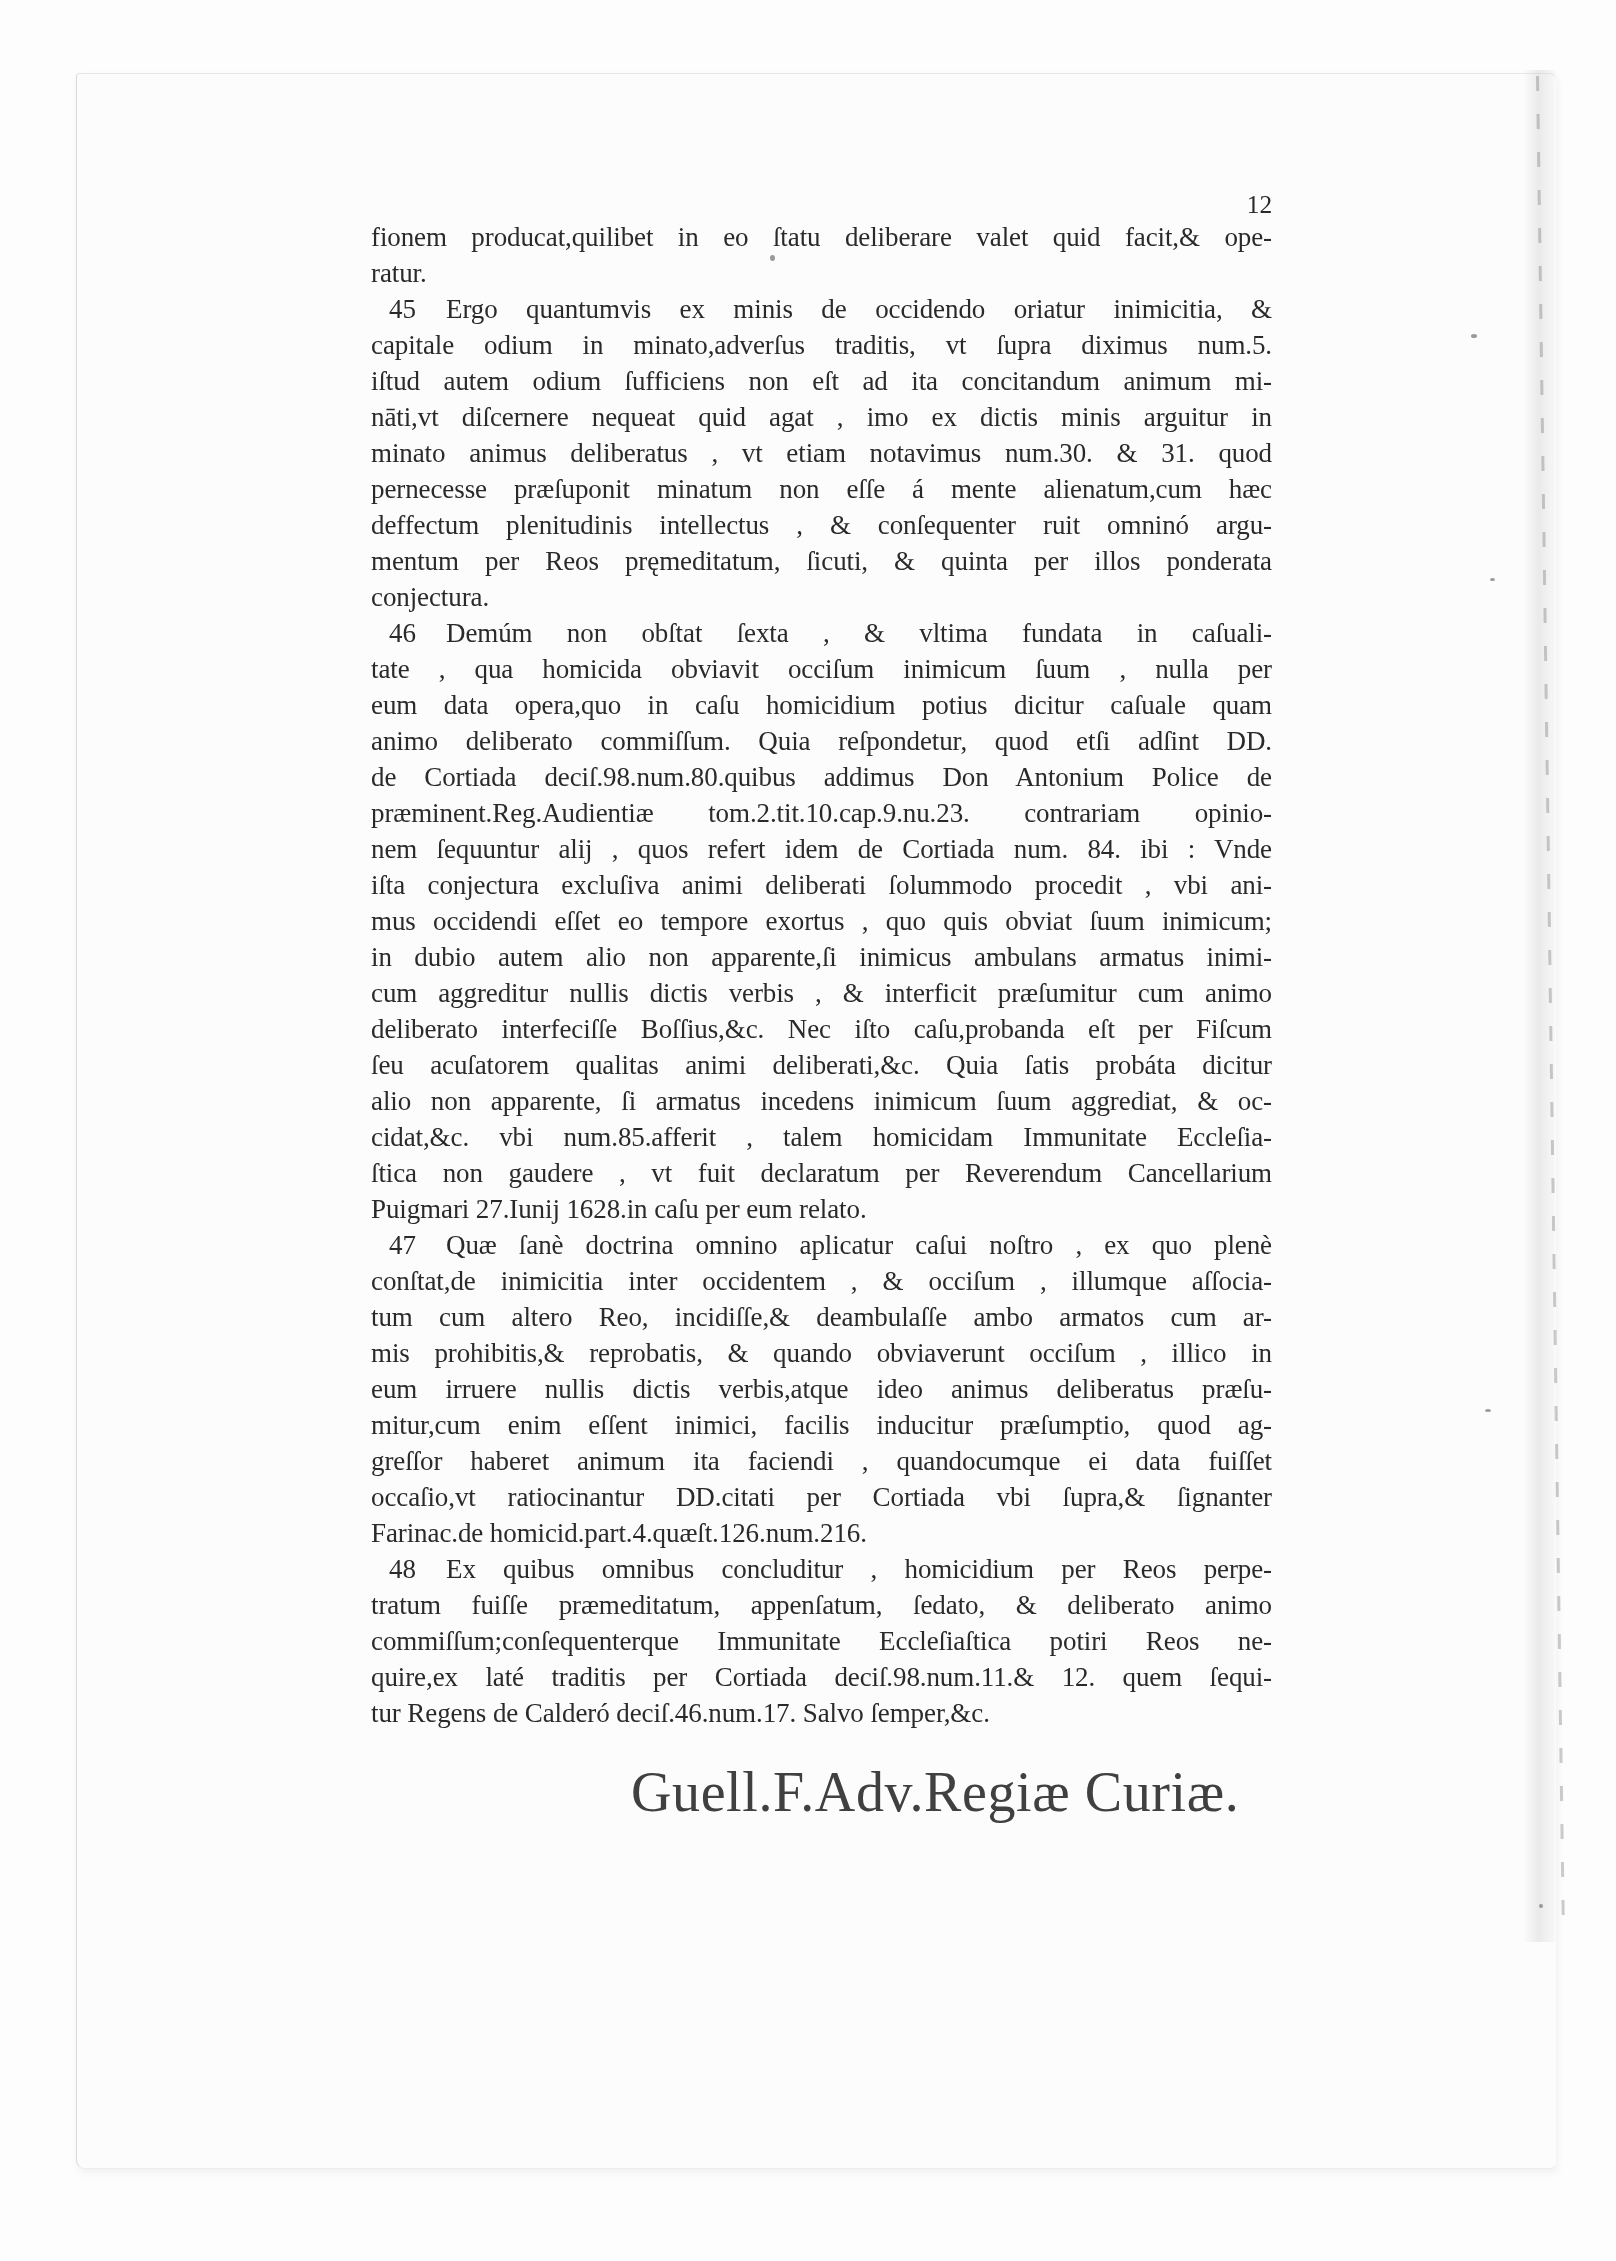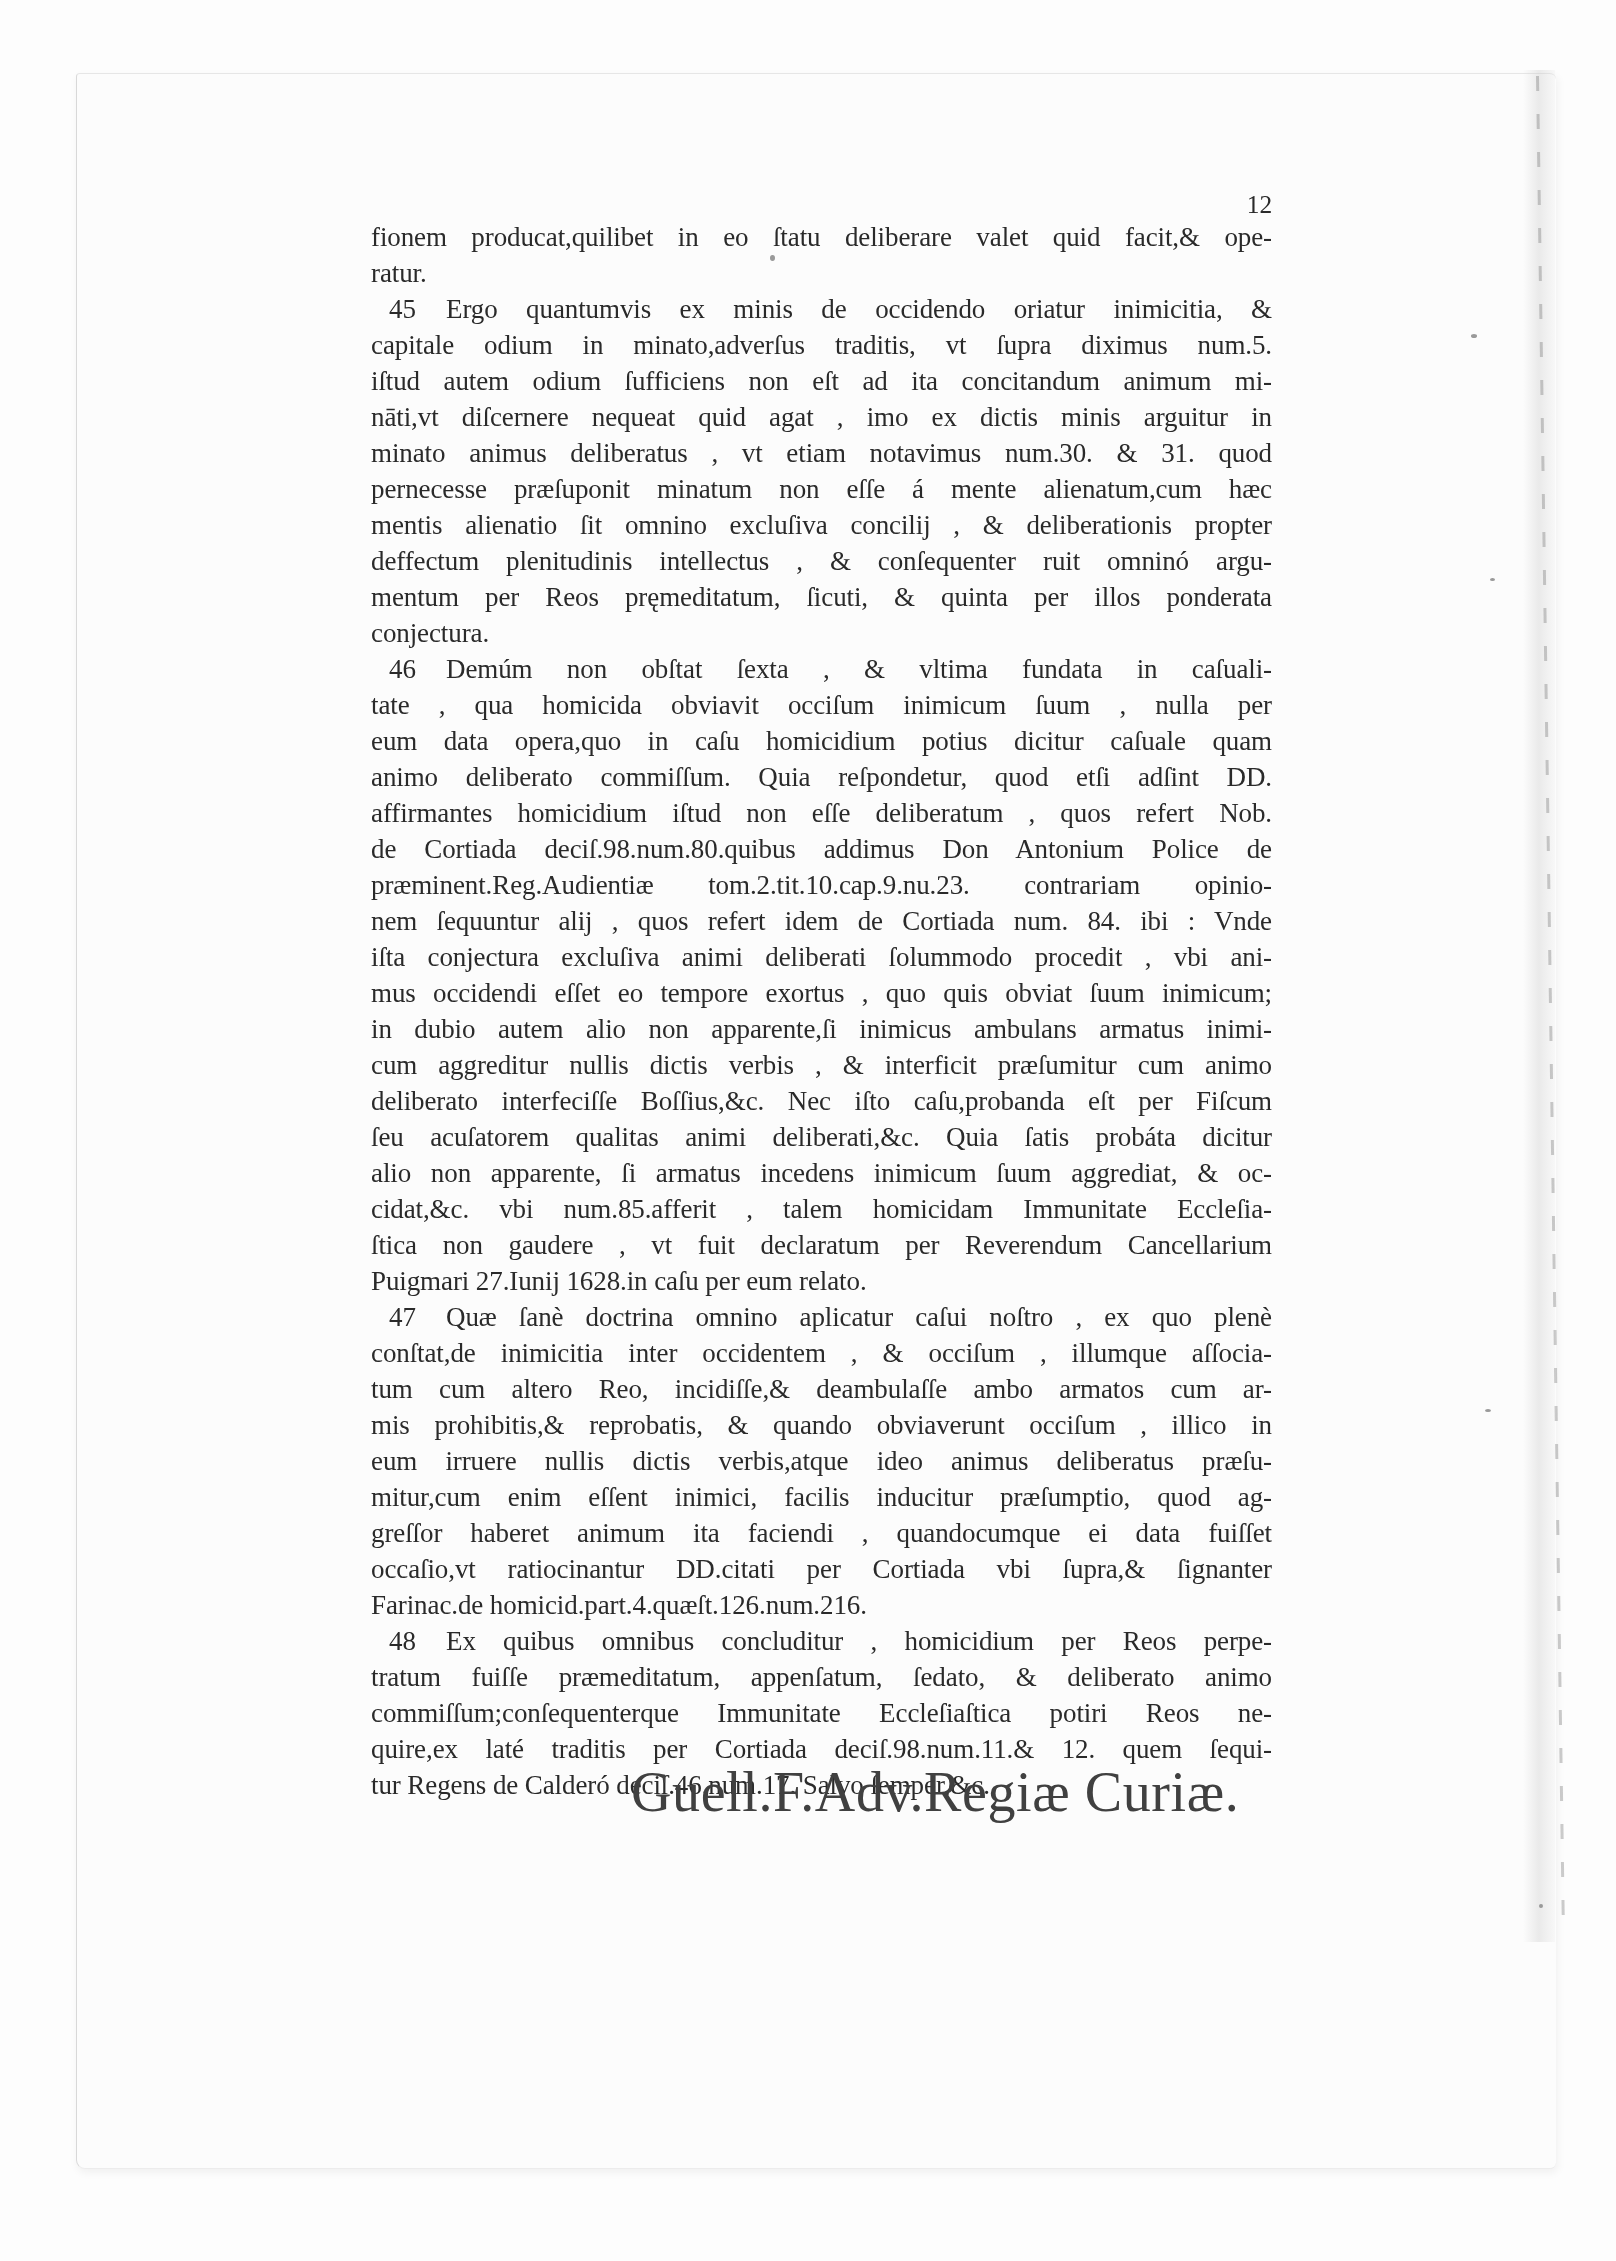--- a/index.html
+++ b/index.html
@@ -118,31 +118,29 @@
         <span class="line"><span>fionem producat,quilibet in eo ſtatu deliberare valet quid facit,&amp; ope-</span></span>
         <span class="line last"><span>ratur.</span></span>
       </div>
       <div>
         <span class="line"><span class="para-num">45</span><span>Ergo quantumvis ex minis de occidendo oriatur inimicitia, &amp;</span></span>
         <span class="line"><span>capitale odium in minato,adverſus traditis, vt ſupra diximus </span><span class="it">num.</span><span>5.</span></span>
         <span class="line"><span>iſtud autem odium ſufficiens non eſt ad ita concitandum animum mi-</span></span>
         <span class="line"><span>nāti,vt diſcernere nequeat quid agat , imo ex dictis minis arguitur in</span></span>
         <span class="line"><span>minato animus deliberatus , vt etiam notavimus </span><span class="it">num.</span><span>30. </span><span class="it">&amp;</span><span> 31. quod</span></span>
         <span class="line"><span>pernecesse præſuponit minatum non eſſe á mente alienatum,cum hæc</span></span>
-        <span class="line"><span>mentis alienatio ſit omnino excluſiva concilij , &amp; deliberationis propter</span></span>
         <span class="line"><span>deffectum plenitudinis intellectus , &amp; conſequenter ruit omninó argu-</span></span>
         <span class="line"><span>mentum per Reos pręmeditatum, ſicuti, &amp; quinta per illos ponderata</span></span>
         <span class="line last"><span>conjectura.</span></span>
       </div>
       <div>
         <span class="line"><span class="para-num">46</span><span>Demúm non obſtat ſexta , &amp; vltima fundata in caſuali-</span></span>
         <span class="line"><span>tate , qua homicida obviavit occiſum inimicum ſuum , nulla per</span></span>
         <span class="line"><span>eum data opera,quo in caſu homicidium potius dicitur caſuale quam</span></span>
         <span class="line"><span>animo deliberato commiſſum. Quia reſpondetur, quod etſi adſint DD.</span></span>
-        <span class="line"><span>affirmantes homicidium iſtud non eſſe deliberatum , quos refert Nob.</span></span>
         <span class="line"><span>de Cortiada </span><span class="it">deciſ.</span><span>98.</span><span class="it">num.</span><span>80.quibus addimus Don Antonium Police </span><span class="it">de</span></span>
         <span class="line"><span class="it">præminent.Reg.Audientiæ tom.2.tit.</span><span>10.</span><span class="it">cap.</span><span>9.</span><span class="it">nu.</span><span>23. contrariam opinio-</span></span>
         <span class="line"><span>nem ſequuntur alij , quos refert idem de Cortiada </span><span class="it">num.</span><span> 84. ibi : </span><span class="it">Vnde</span></span>
         <span class="line"><span class="it">iſta conjectura excluſiva animi deliberati ſolummodo procedit , vbi ani-</span></span>
         <span class="line"><span class="it">mus occidendi eſſet eo tempore exortus , quo quis obviat ſuum inimicum;</span></span>
         <span class="line"><span class="it">in dubio autem alio non apparente,ſi inimicus ambulans armatus inimi-</span></span>
         <span class="line"><span class="it">cum aggreditur nullis dictis verbis , &amp; interficit præſumitur cum animo</span></span>
         <span class="line"><span class="it">deliberato interfeciſſe Boſſius,&amp;c. Nec iſto caſu,probanda eſt per Fiſcum</span></span>
         <span class="line"><span class="it">ſeu acuſatorem qualitas animi deliberati,&amp;c. Quia ſatis probáta dicitur</span></span>
         <span class="line"><span class="it">alio non apparente, ſi armatus incedens inimicum ſuum aggrediat, &amp; oc-</span></span>

